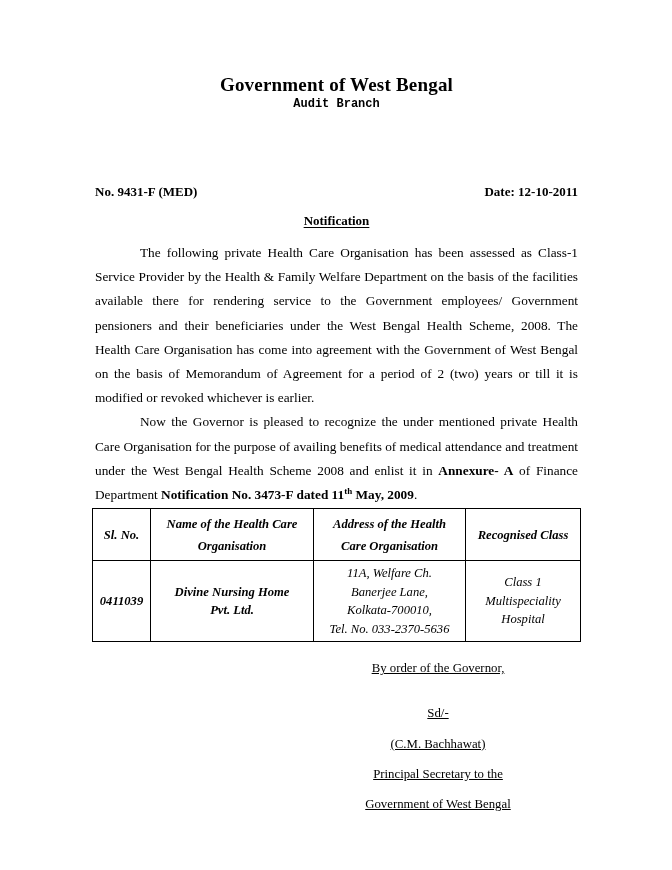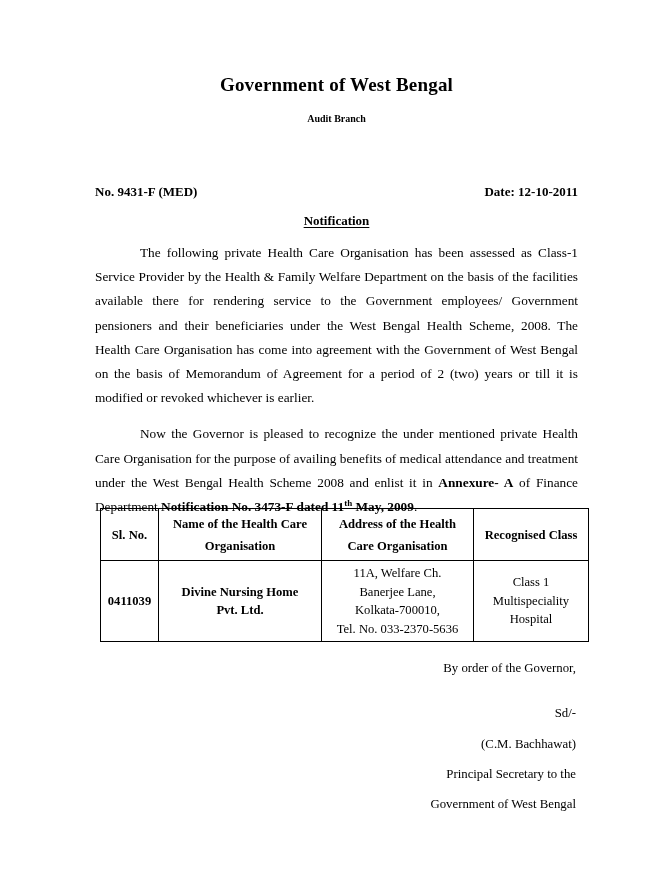--- a/index.html
+++ b/index.html
@@ -38,24 +38,24 @@
     letter-spacing: 0.2px;
     line-height: 1.2;
   }
   .dept-title {
     font-size: 15.5px;
     font-weight: bold;
     margin-top: 15px;
     line-height: 1.2;
   }
   .branch-title {
-    font-size: 10px;
-    font-weight: bold;
-    margin-top: 16px;
+    font-size: 12px;
+    font-weight: bold;
     line-height: 1.2;
+    font-family: Liberation Mono, monospace;
   }
 
   
   .refline {
     position: absolute;
     left: 95px;
     top: 184px;
     width: 483px;
     display: flex;
     justify-content: space-between;
@@ -88,35 +88,36 @@
   }
   p.para {
     margin: 0;
     font-size: 13.3px;
     line-height: 24.2px;
     text-align: justify;
     text-indent: 45px;
     text-justify: inter-word;
   }
   p.para + p.para {
-    margin-top: 12px;
+    margin-top: 0;
   }
   .b { font-weight: bold; }
   sup {
     font-size: 0.68em;
     vertical-align: super;
     line-height: 0;
   }
 
   
   .tbl-wrap {
     position: absolute;
-    left: 100px;
+    left: 92px;
     top: 508px;
     width: 488px;
+    font-style: italic;
   }
   table.doc-table {
     border-collapse: collapse;
     width: 488px;
     table-layout: fixed;
   }
   table.doc-table td, table.doc-table th {
     border: 1.2px solid #000000;
     padding: 0;
     vertical-align: middle;
@@ -141,25 +142,26 @@
     padding: 3px 4px;
   }
   td.slno { font-weight: bold; font-size: 12.8px; }
   td.hcname { font-weight: bold; line-height: 19px; }
   td.addr { font-weight: normal; }
   td.cls { font-weight: normal; }
 
   
   .sign-block {
     position: absolute;
-    left: 328px;
+    left: 314px;
     top: 661px;
     width: 248px;
-    text-align: right;
+    text-align: center;
     font-size: 12.8px;
+    text-decoration: underline;
   }
   .sign-order { line-height: 1.2; }
   .sign-sd { margin-top: 30px; line-height: 1.2; }
   .sign-name { margin-top: 15px; line-height: 1.2; }
   .sign-role { margin-top: 15px; line-height: 1.2; }
   .sign-gov { margin-top: 15px; line-height: 1.2; }
 </style>
 </head>
 <body>
 

